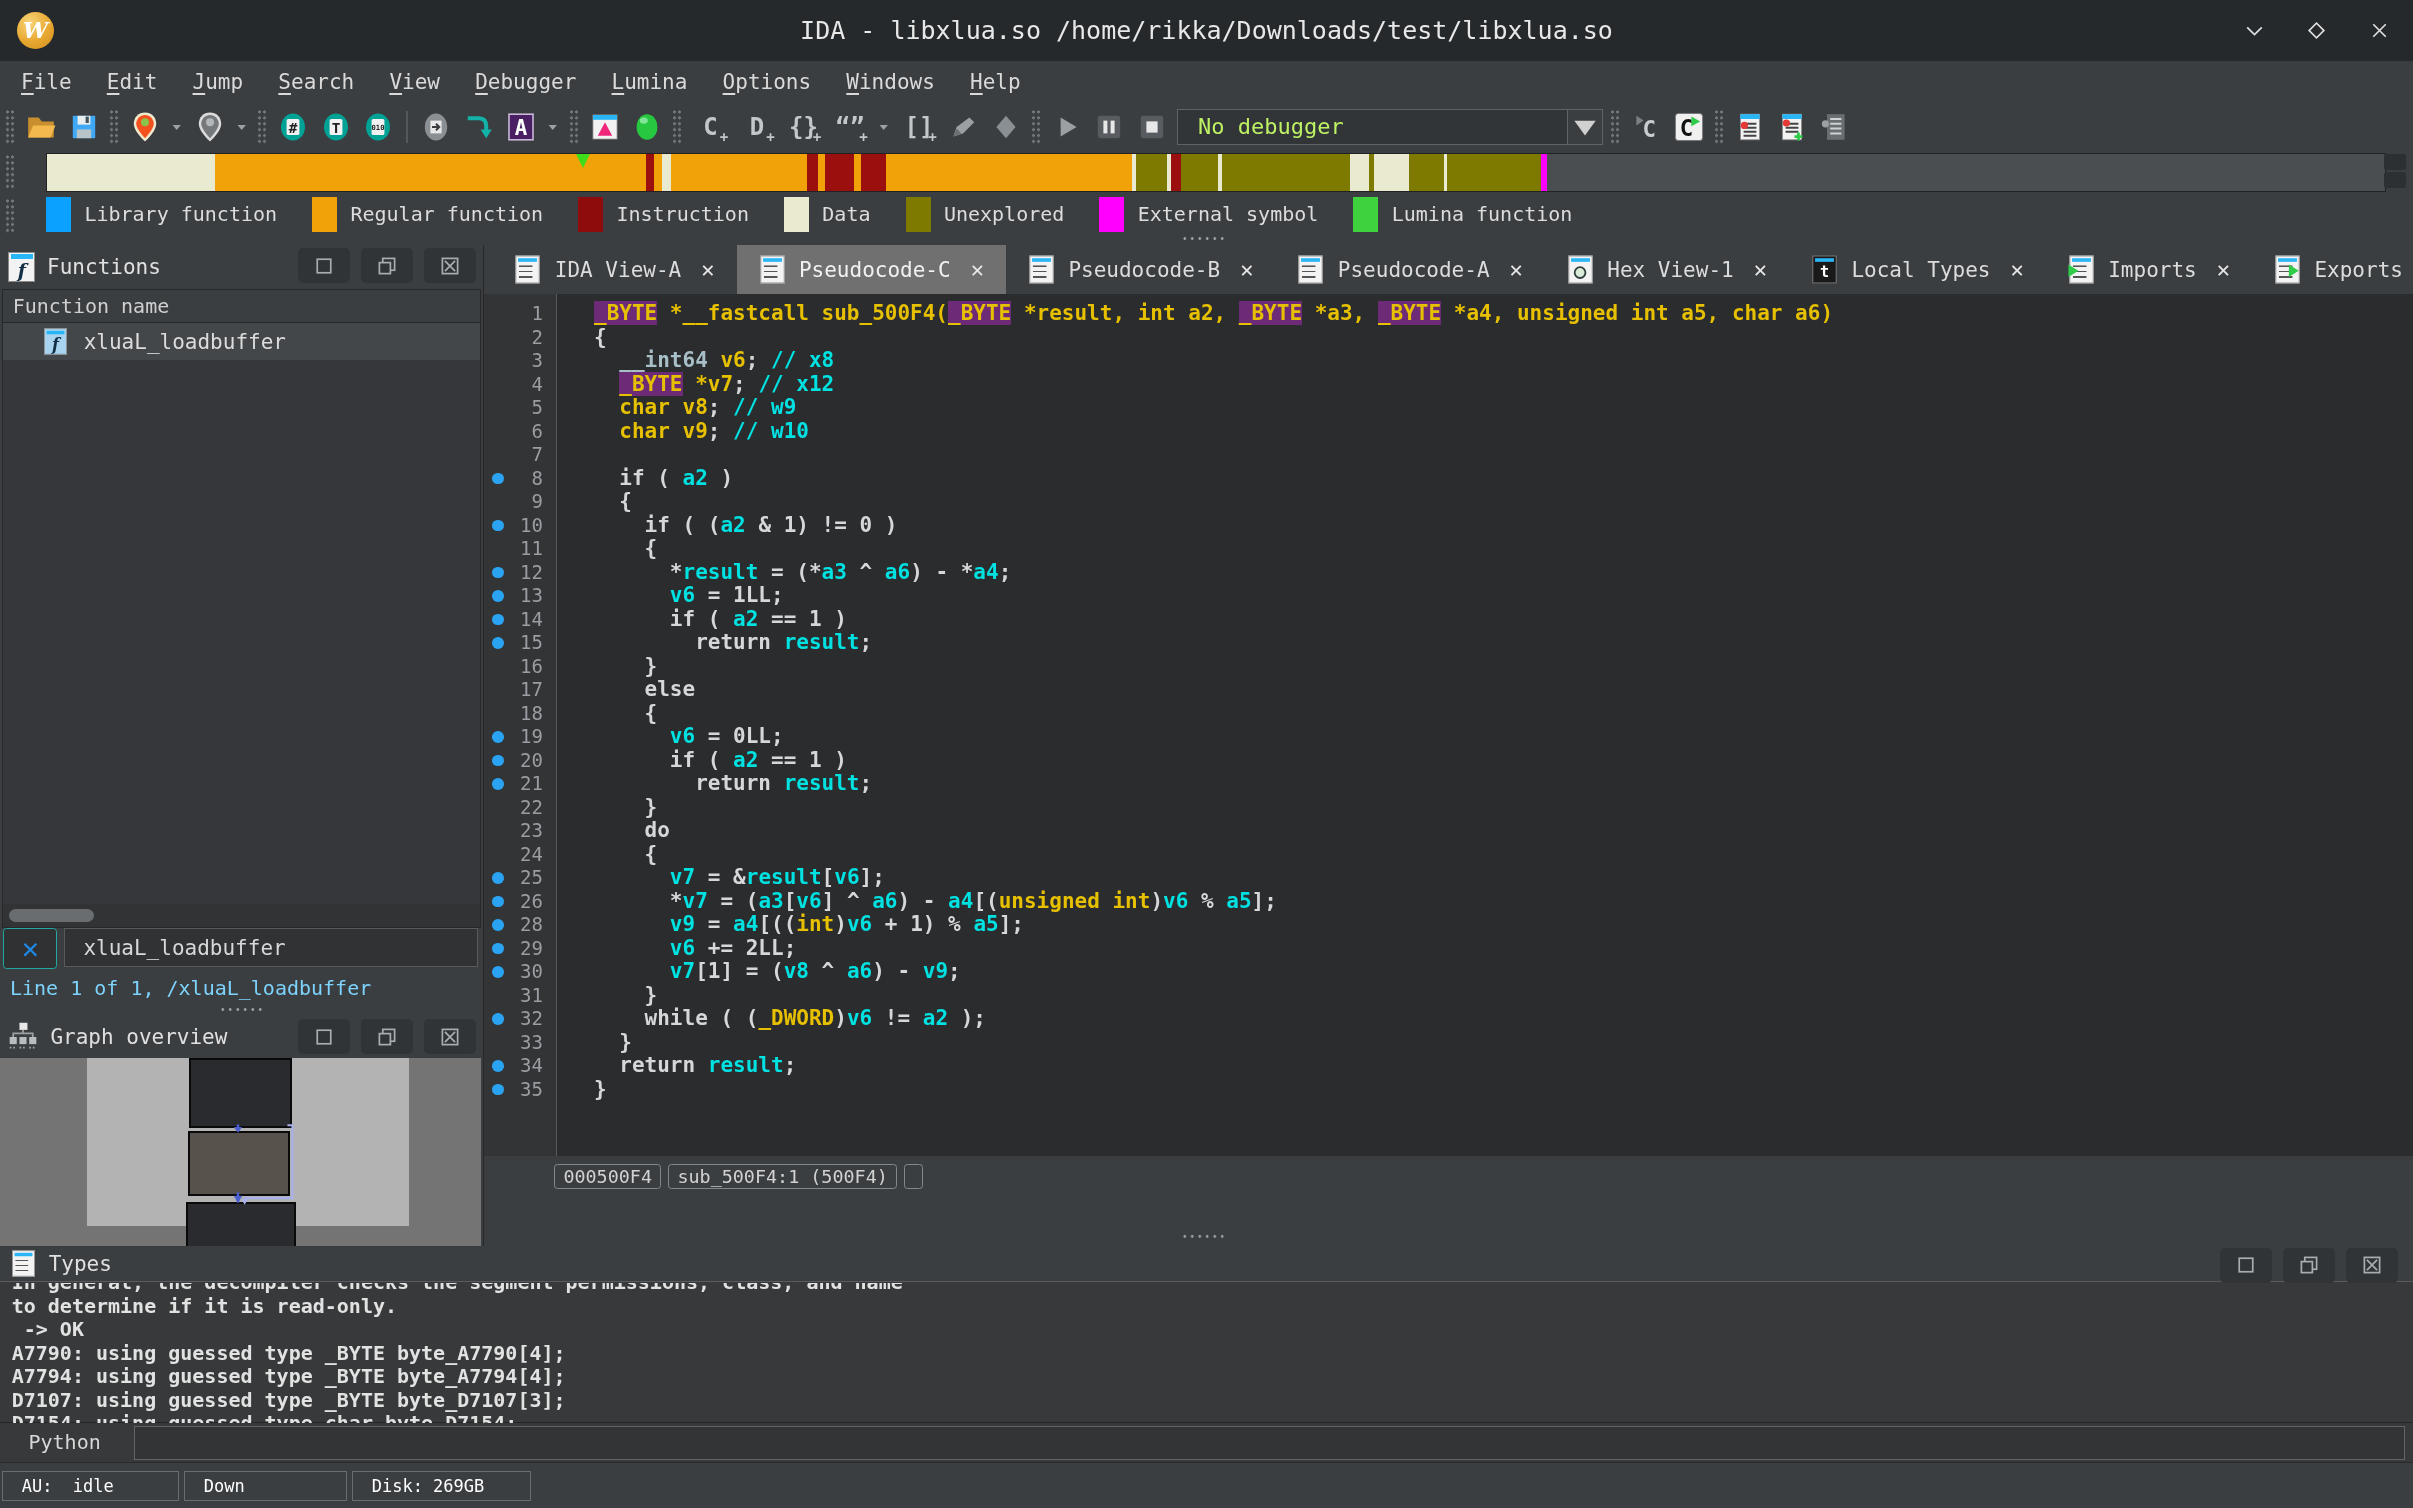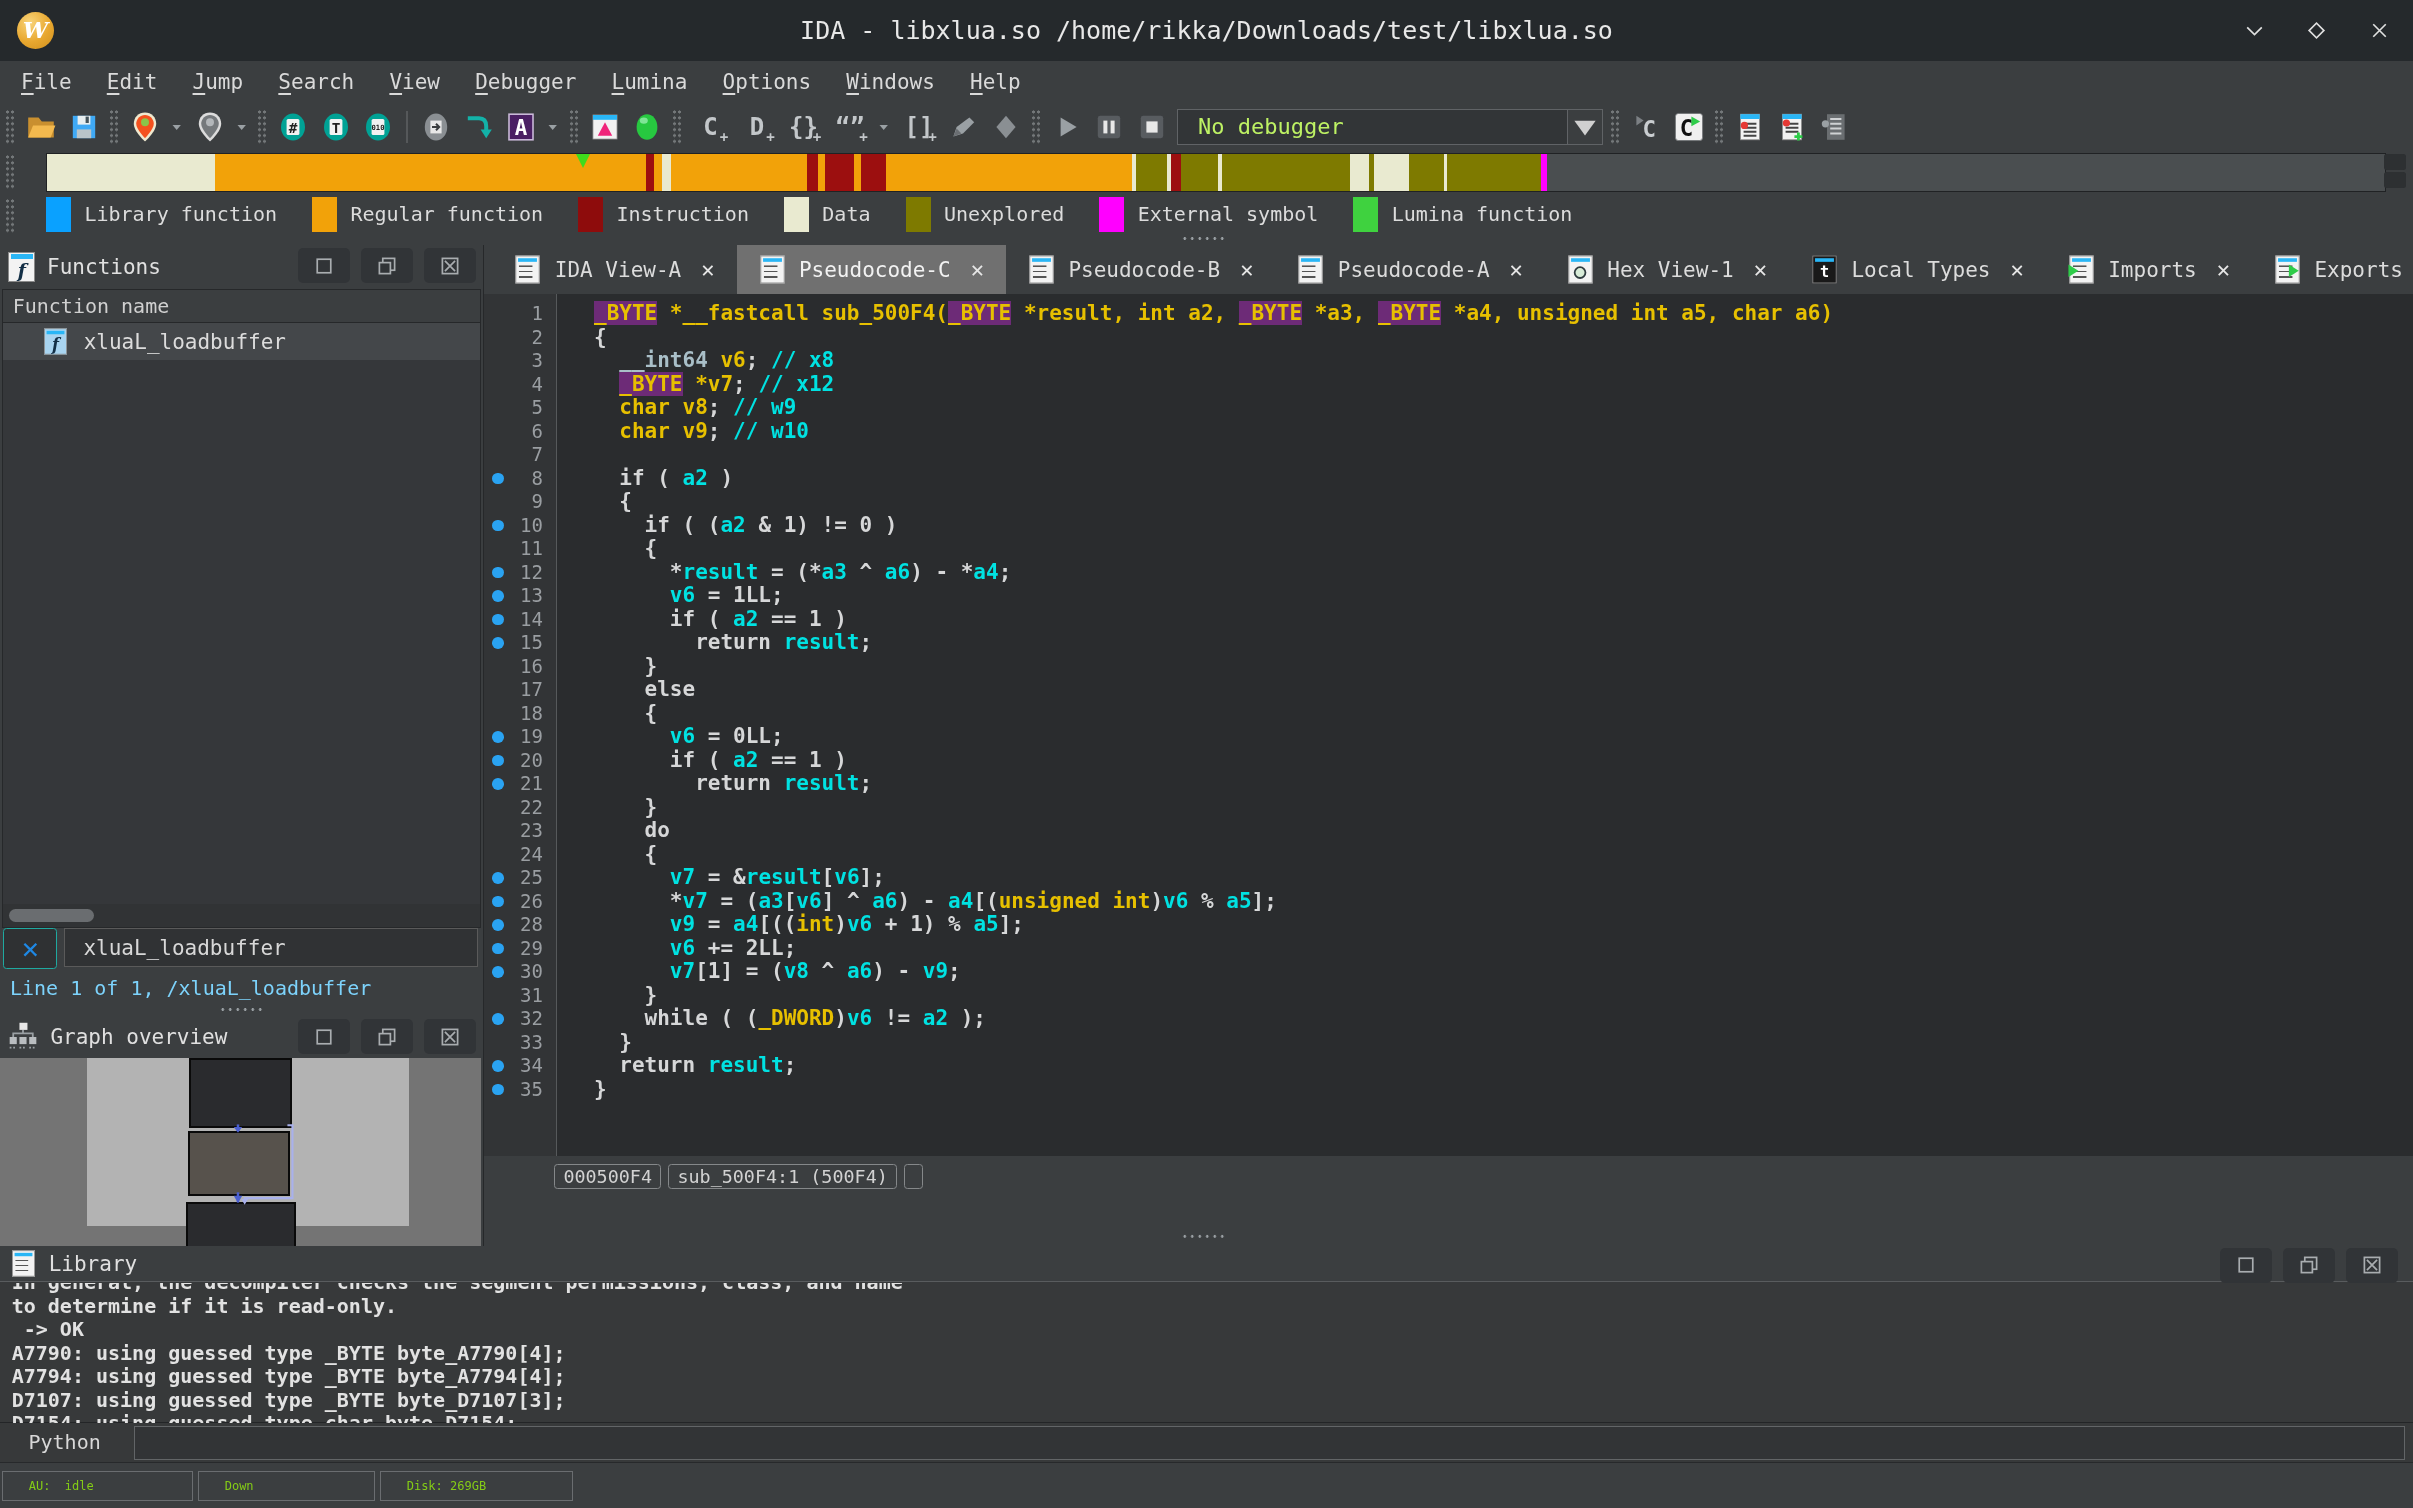--- a/index.html
+++ b/index.html
@@ -128,22 +128,22 @@
   #obody{position:absolute;left:0;top:37px;right:0;bottom:39px;overflow:hidden;padding-left:11.7px;z-index:1;}
   .oline{height:23.5px;line-height:23.5px;font-weight:bold;font-size:20px;color:#e2e2e2;white-space:pre;}
   .oline:first-child{margin-top:-11.7px;}
   #prow{position:absolute;left:0;bottom:0;height:39px;right:0;border-top:0.8px solid #232527;}
   #plabel{position:absolute;left:28.5px;top:6.7px;font-size:20px;color:#d8d8d8;}
   #prow input{position:absolute;left:134px;right:8.4px;top:3.4px;height:30px;background:#323436;border:0.8px solid #626567;
         outline:none;color:#d8d8d8;font:20px "DejaVu Sans Mono",monospace;}
   
   #statusbar{position:absolute;left:0;top:1462px;width:2413px;height:46px;background:#3b3e40;border-top:1.7px solid #27292b;
              display:flex;align-items:center;padding-left:1.7px;gap:5px;}
-  .schip{height:28px;border:0.8px solid #6a6d70;display:flex;align-items:center;padding:0 26px;font-size:12px;
-         color:#84cc16;white-space:pre;}
+  .schip{height:28px;border:0.8px solid #6a6d70;display:flex;align-items:center;padding:0 19px;font-size:17px;
+         color:#ffffff;white-space:pre;}
   .schip:nth-child(1){min-width:137px;}
   .schip:nth-child(2){min-width:123px;}
   .schip:nth-child(3){min-width:139px;}
 </style>
 </head>
 <body>
 
 <div id="app">
 
   <div id="titlebar">
@@ -651,21 +651,21 @@
         <span class="dots" style="left:697px;top:7.5px"></span>
       </div>
   </div>
 
   <div id="output">
     <div id="ohead" class="phead">
       <span class="winicon">
           <i class="bar"></i>
           <i class="lines"></i>
         </span>
-      <span class="ptitle">Library</span>
+      <span class="ptitle">Types</span>
       <span class="pbtns">
           <span class="pbtn">
             <svg viewBox="0 0 26 26">
               <rect x="5" y="5" width="16" height="16" fill="none" stroke="#a9adb0" stroke-width="2"></rect>
             </svg>
           </span>
           <span class="pbtn">
             <svg viewBox="0 0 26 26">
               <rect x="8" y="4" width="14" height="14" fill="none" stroke="#a9adb0" stroke-width="2"></rect>
               <rect x="4" y="9" width="13" height="13" fill="#313437" stroke="#a9adb0" stroke-width="2"></rect>

